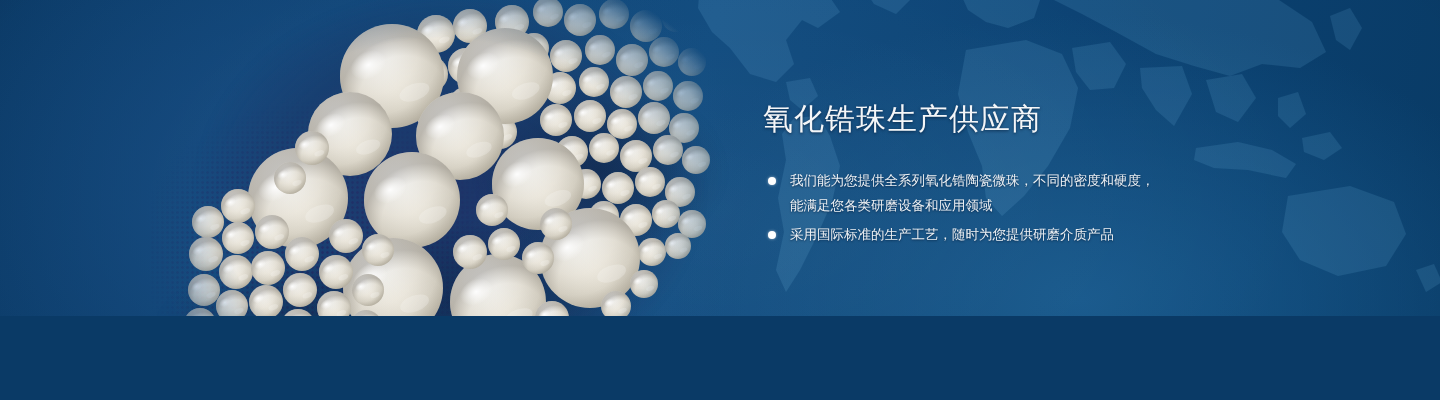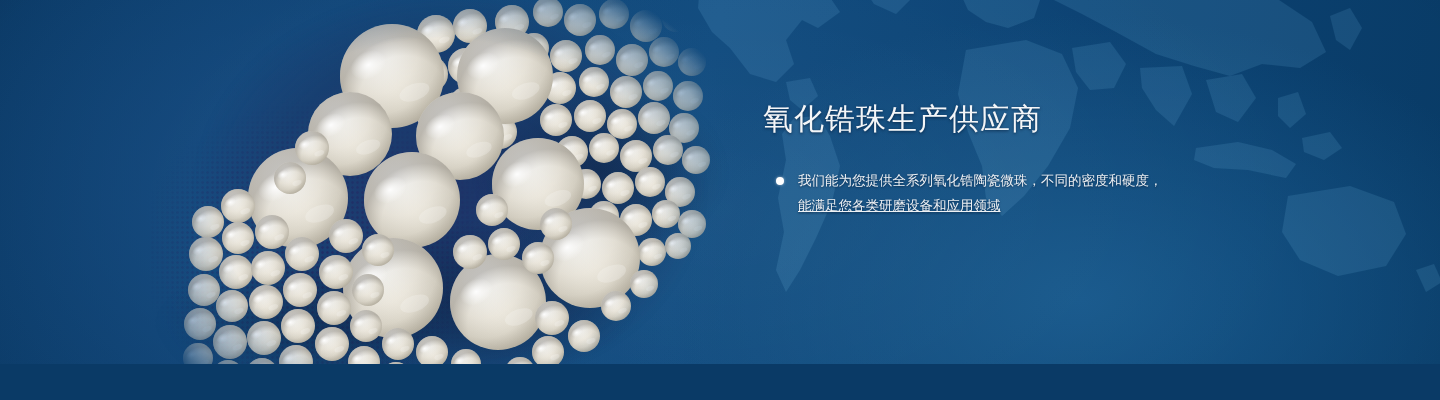--- a/index.html
+++ b/index.html
@@ -3,21 +3,21 @@
 <meta charset="utf-8">
 <style>
   html, body {
     margin: 0;
     padding: 0;
     background: #0a3a66;
   }
   #banner {
     position: relative;
     width: 1440px;
-    height: 364px;
+    height: 316px;
     overflow: hidden;
     font-family: "Liberation Sans", "DejaVu Sans", sans-serif;
     background: #0c4272;
   }
 
   
   .bg-base {
     position: absolute;
     inset: 0;
     background:
@@ -88,21 +88,21 @@
     color: #f4f6f8;
     font-size: 30px;
     font-weight: 400;
     letter-spacing: 1px;
     line-height: 1;
     margin: 0 0 34px 3px;
     text-shadow: 0 1px 3px rgba(0,20,45,0.65);
   }
   .bullets {
     list-style: none;
-    margin: 8px;
+    margin: 0;
     padding: 0;
   }
   .bullet {
     position: relative;
     padding-left: 30px;
     margin-bottom: 4px;
     color: #eef1f4;
     font-size: 13.5px;
     line-height: 25px;
     text-shadow: 0 1px 2px rgba(0,20,45,0.6);
@@ -110,21 +110,21 @@
   .bullet .dot {
     position: absolute;
     left: 8px;
     top: 9px;
     width: 8px;
     height: 8px;
     border-radius: 50%;
     background: #ffffff;
     box-shadow: 0 0 3px rgba(255,255,255,0.55);
   }
-  .bullet .l2 { display: block; text-decoration: underline; }
+  .bullet .l2 { display: block; }
 </style>
 </head>
 <body>
 
 <div id="banner">
 
   <div class="bg-base"></div>
 
   <svg class="bg-map" viewBox="0 0 760 330" preserveAspectRatio="none">
     <g fill="#5b8fb8" fill-opacity="0.55">
@@ -355,16 +355,20 @@
 
   <div class="copy">
     <h1 class="headline">氧化锆珠生产供应商</h1>
 
     <ul class="bullets">
       <li class="bullet">
         <span class="dot"></span>
         <span>我们能为您提供全系列氧化锆陶瓷微珠，不同的密度和硬度，</span>
         <span class="l2">能满足您各类研磨设备和应用领域</span>
       </li>
+      <li class="bullet">
+        <span class="dot"></span>
+        <span>采用国际标准的生产工艺，随时为您提供研磨介质产品</span>
+      </li>
     </ul>
   </div>
 
 </div>
 
 </body></html>

